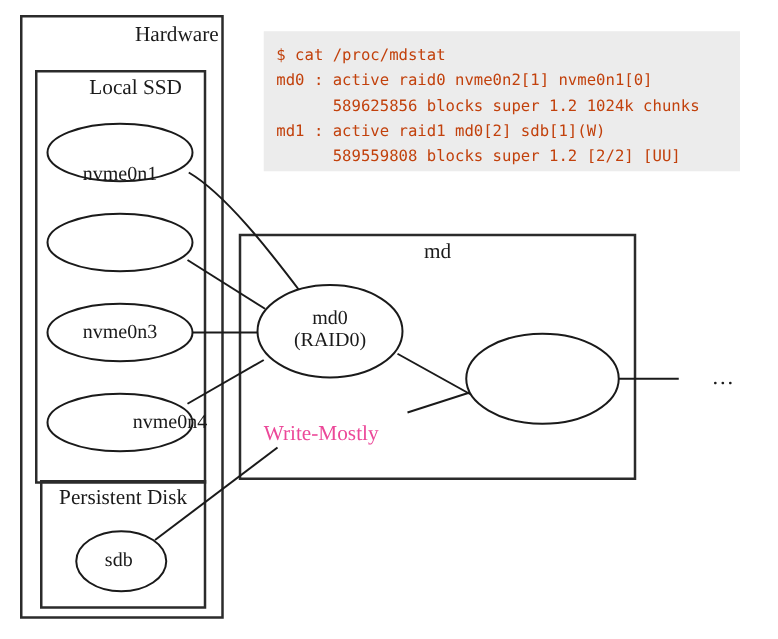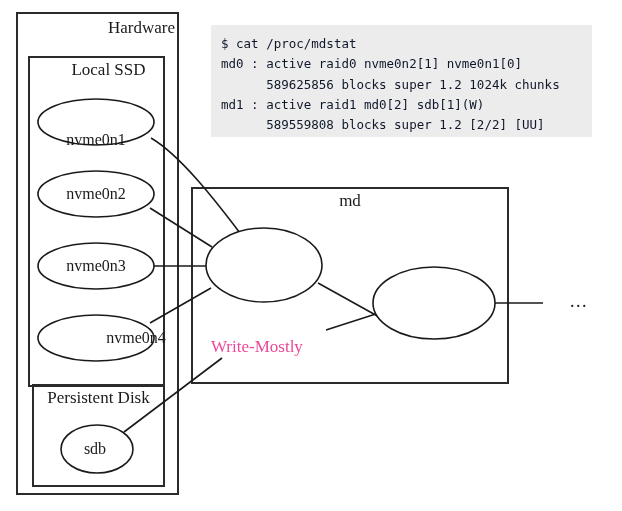--- a/index.html
+++ b/index.html
@@ -71,21 +71,21 @@
     width: 381px;
     height: 112px;
     background: #ececec;
   }
   .term pre {
     margin: 0;
     padding: 9px 10px 0 10px;
     font-family: "DejaVu Sans Mono", "Liberation Mono", monospace;
     font-size: 12.5px;
     line-height: 1.62;
-    color: #0f172a;
+    color: #c2410c;
     white-space: pre;
   }
 </style>
 </head>
 <body>
 
 <div id="root">
 
   <svg class="canvas" viewBox="0 0 622 511">
 
@@ -114,25 +114,28 @@
     <ellipse class="ell" cx="264" cy="265" rx="58" ry="37"></ellipse>
     <ellipse class="ell" cx="434" cy="303" rx="61" ry="36"></ellipse>
   </svg>
 
   <div class="lbl cluster-title" style="left:17px; top:19px; width:161px;margin-left:44px;">Hardware</div>
   <div class="lbl cluster-title" style="left:29px; top:61px; width:135px;padding-left:12px;">Local SSD</div>
   <div class="lbl cluster-title" style="left:33px; top:389px; width:131px;">Persistent Disk</div>
   <div class="lbl cluster-title" style="left:192px; top:192px; width:316px;">md</div>
 
   <div class="lbl node-label" style="left:38px; top:131px; width:116px;">nvme0n1</div>
-  <div class="lbl node-label" style="left:38px; top:185px; width:116px;">nvme0n2</div>
   <div class="lbl node-label" style="left:38px; top:257px; width:116px;">nvme0n3</div>
   <div class="lbl node-label" style="left:38px; top:329px; width:116px;padding-left:40px;">nvme0n4</div>
   <div class="lbl node-label" style="left:61px; top:440px; width:68px;text-align:center;">sdb</div>
 
+  <div class="lbl node-label two-line" style="left:206px; top:246px; width:116px;">
+    <div>md0</div>
+    <div>(RAID0)</div>
+  </div>
 
   <div class="lbl note" style="left:211px; top:338px;">Write-Mostly</div>
   <div class="lbl dots" style="left:570px; top:292px;">...</div>
 
   <div class="term">
     <pre>$ cat /proc/mdstat
 md0 : active raid0 nvme0n2[1] nvme0n1[0]
       589625856 blocks super 1.2 1024k chunks
 md1 : active raid1 md0[2] sdb[1](W)
       589559808 blocks super 1.2 [2/2] [UU]</pre>

